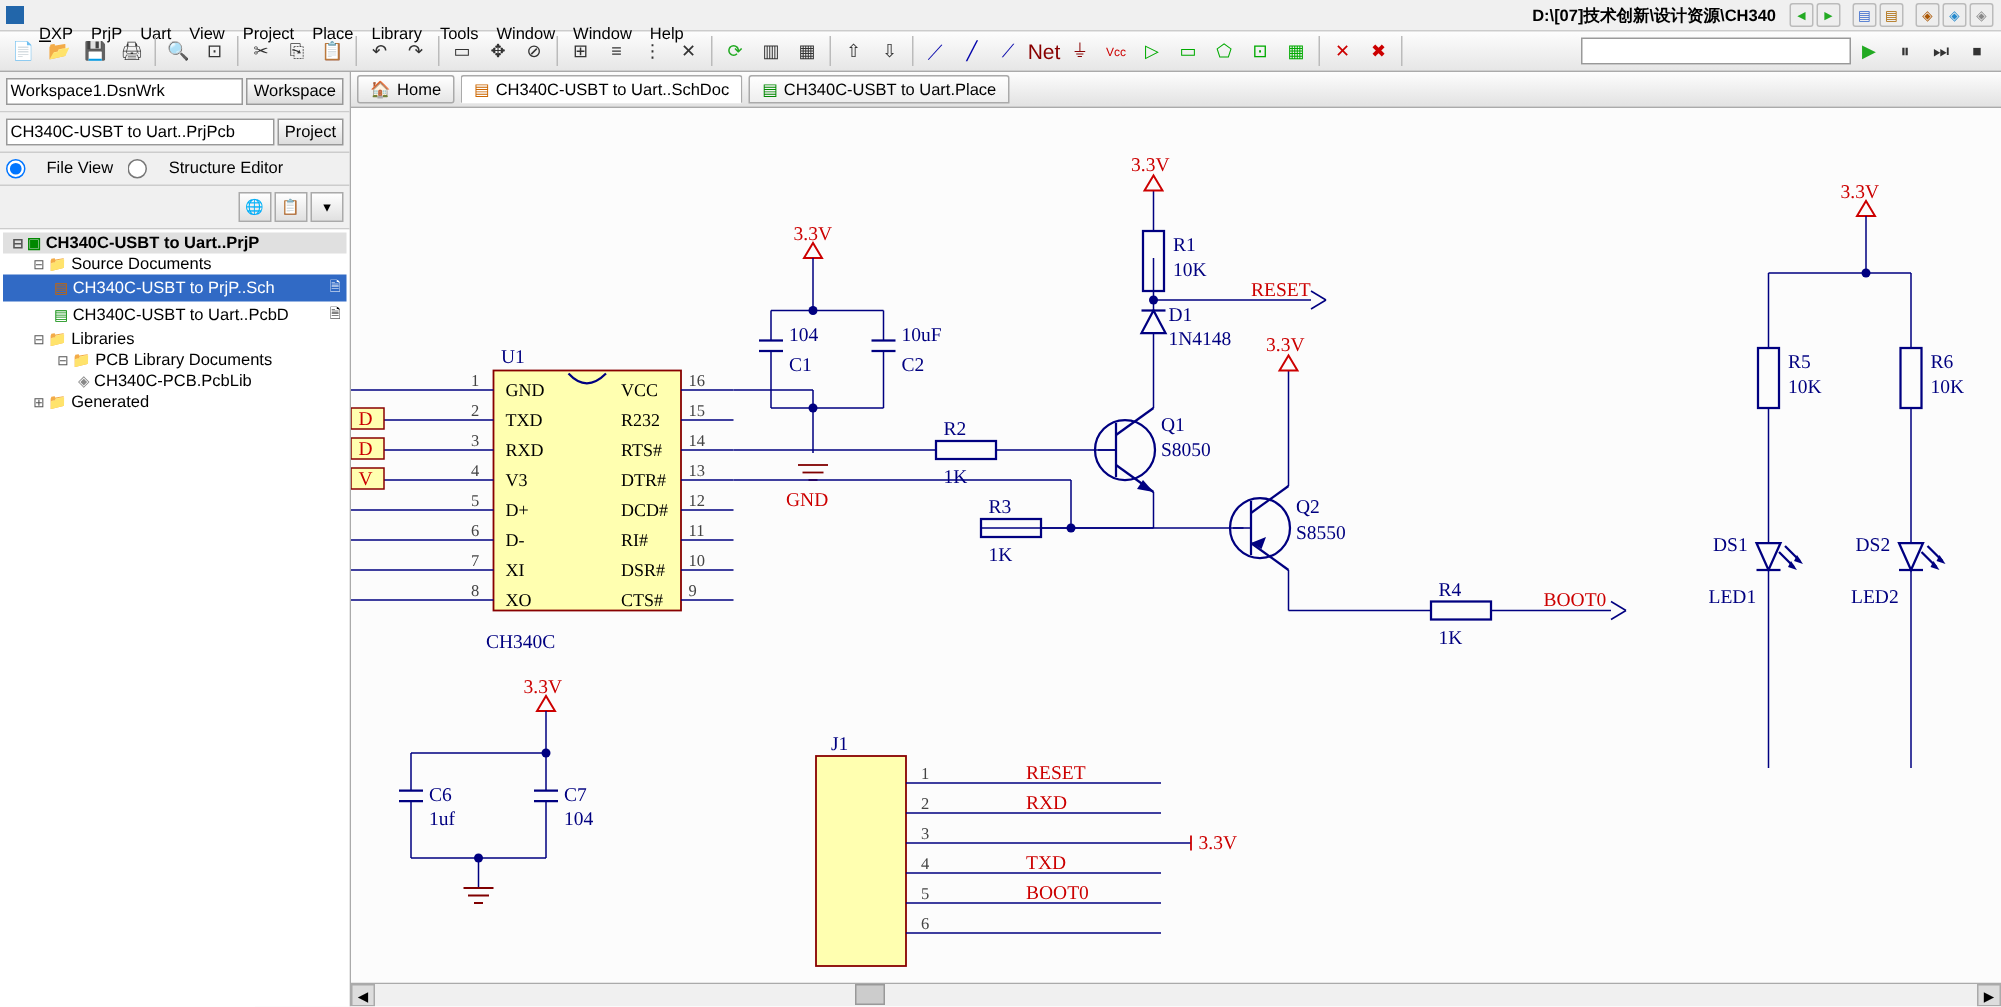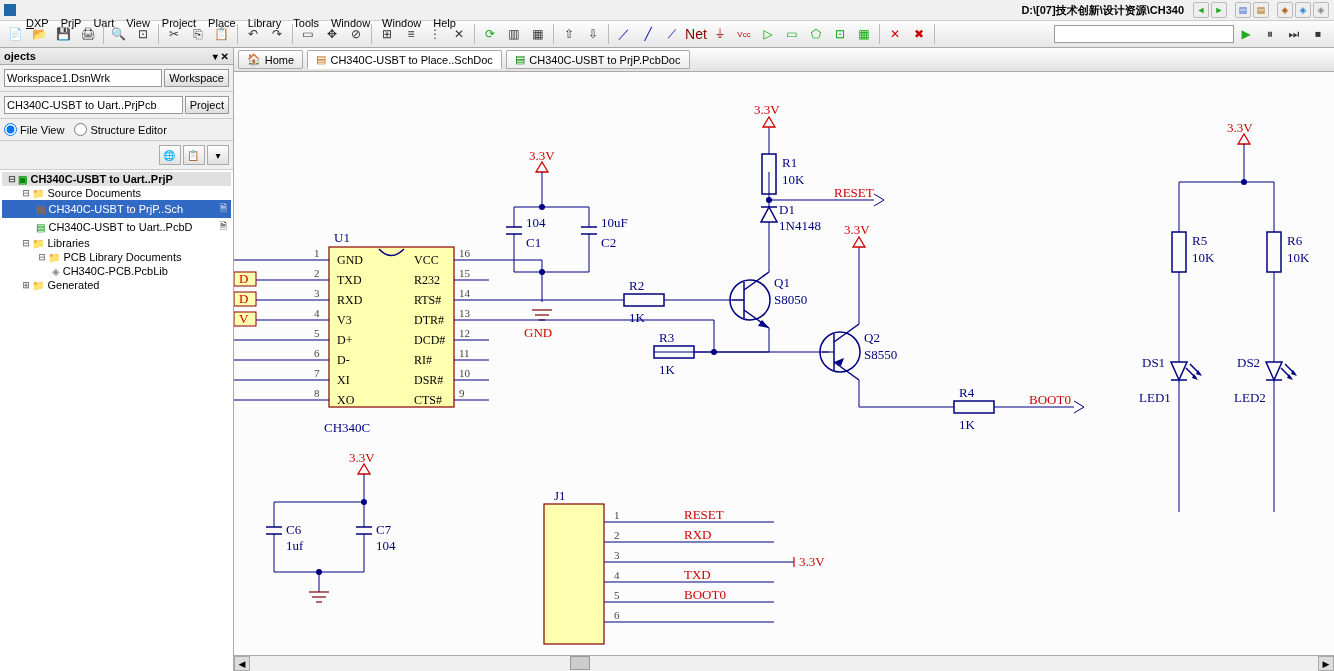--- a/index.html
+++ b/index.html
@@ -23,21 +23,21 @@
 .main { display: flex; height: 623px; }
 
 
 .leftpanel { width: 234px; background: #f4f4f4; border-right: 1px solid #aaa; display: flex; flex-direction: column; }
 .panel-title { background: linear-gradient(#eee,#ddd); padding: 2px 4px; font-weight: bold; border-bottom: 1px solid #aaa; display: flex; align-items: center; }
 .panel-title .close { margin-left: auto; font-size: 10px; }
 .wksp { padding: 4px; display: flex; gap: 2px; background: #f0f0f0; border-bottom: 1px solid #ccc; }
 .wksp input { flex: 1; border: 1px solid #999; padding: 1px 2px; font-size: 11px; height: 18px; }
 .wksp button { border: 1px solid #999; background: linear-gradient(#fff,#ddd); padding: 1px 4px; font-size: 11px; cursor: pointer; }
 .viewrow { padding: 4px; display: flex; gap: 10px; align-items: center; background: #f0f0f0; border-bottom: 1px solid #ccc; }
-.viewrow label { display: flex; align-items: center; gap: 3px; }
+.viewrow label { display: flex; gap: 14px; }
 .iconrow { padding: 4px; display: flex; gap: 2px; justify-content: flex-end; background: #f0f0f0; border-bottom: 1px solid #ccc; }
 .iconrow .ib { width: 22px; height: 20px; border: 1px solid #aaa; background: linear-gradient(#fff,#e0e0e0); display: flex; align-items: center; justify-content: center; font-size: 10px; }
 .tree { flex: 1; background: #fff; overflow: auto; padding: 2px; }
 .tree-row { display: flex; align-items: center; padding: 1px 0; white-space: nowrap; }
 .tree-row.selected { background: #316ac5; color: #fff; }
 .tree-row .exp { width: 12px; text-align: center; font-size: 9px; cursor: pointer; color: #555; }
 .tree-row .folder { color: #d9a23a; margin-right: 3px; font-size: 10px; }
 .tree-row .sch { color: #c60; margin-right: 3px; font-size: 10px; }
 .tree-row .pcb { color: #080; margin-right: 3px; font-size: 10px; }
 .tree-row .lib { color: #888; margin-right: 3px; font-size: 10px; }
@@ -153,24 +153,20 @@
   <input type="text" style="width: 180px; border: 1px solid rgb(153, 153, 153); height: 18px; padding: 1px 3px;">
   <span class="tb" style="color:#2a2">▶</span>
   <span class="tb">⏸</span>
   <span class="tb">⏭</span>
   <span class="tb">⏹</span>
 </div>
 
 <div class="main">
 
   <div class="leftpanel">
-    <div class="panel-title">
-      <span>ojects</span>
-      <span class="close">▾ ✕</span>
-    </div>
     <div class="wksp">
       <input value="Workspace1.DsnWrk" style="">
       <button>Workspace</button>
     </div>
     <div class="wksp">
       <input value="CH340C-USBT to Uart..PrjPcb" style="">
       <button>Project</button>
     </div>
     <div class="viewrow">
       <label>
@@ -228,25 +224,25 @@
           <span>Generated</span>
       </div>
     </div>
   </div>
 
   <div class="rightarea">
     <div class="tabbar">
       <span class="home">🏠 <span>Home</span></span>
       <span class="tab active">
           <span style="color:#c60">▤</span> 
-          <span>CH340C-USBT to Place..SchDoc</span>
+          <span>CH340C-USBT to Uart..SchDoc</span>
         </span>
       <span class="tab">
           <span style="color:#080">▤</span> 
-          <span>CH340C-USBT to PrjP.PcbDoc</span>
+          <span>CH340C-USBT to Uart.Place</span>
         </span>
     </div>
 
     <div class="canvas">
       <svg width="1100" height="600">
 
         <rect x="95" y="175" width="125" height="160" class="component-body"></rect>
         <path d="M 145 177 Q 157 190 170 177" class="component-sym" stroke="#c00"></path>
         <text x="100" y="170" class="sch-text">U1</text>
         <text x="90" y="360" class="sch-text">CH340C</text>

